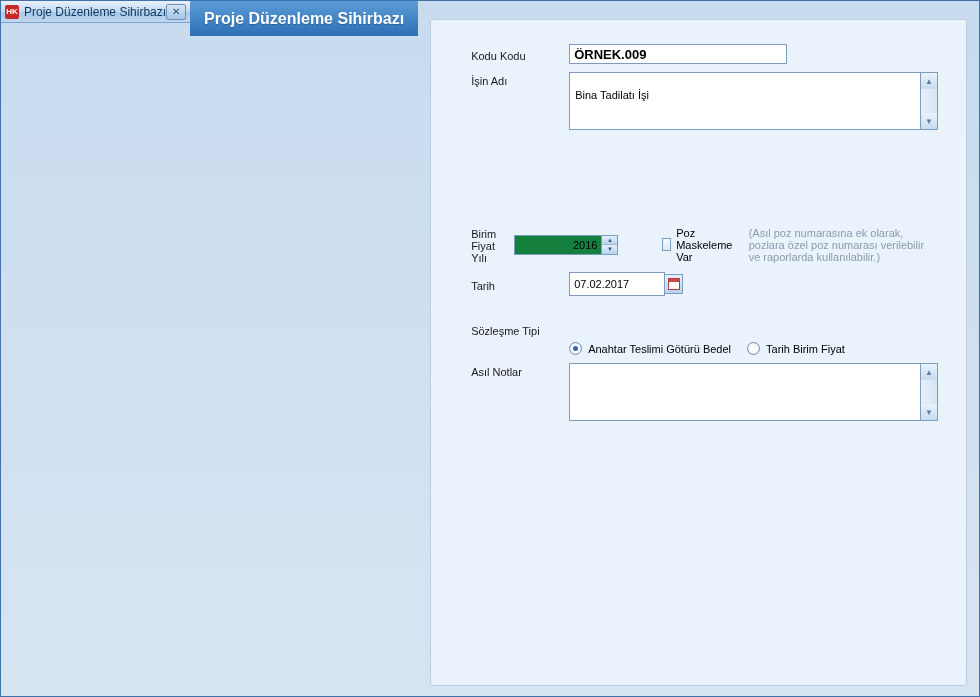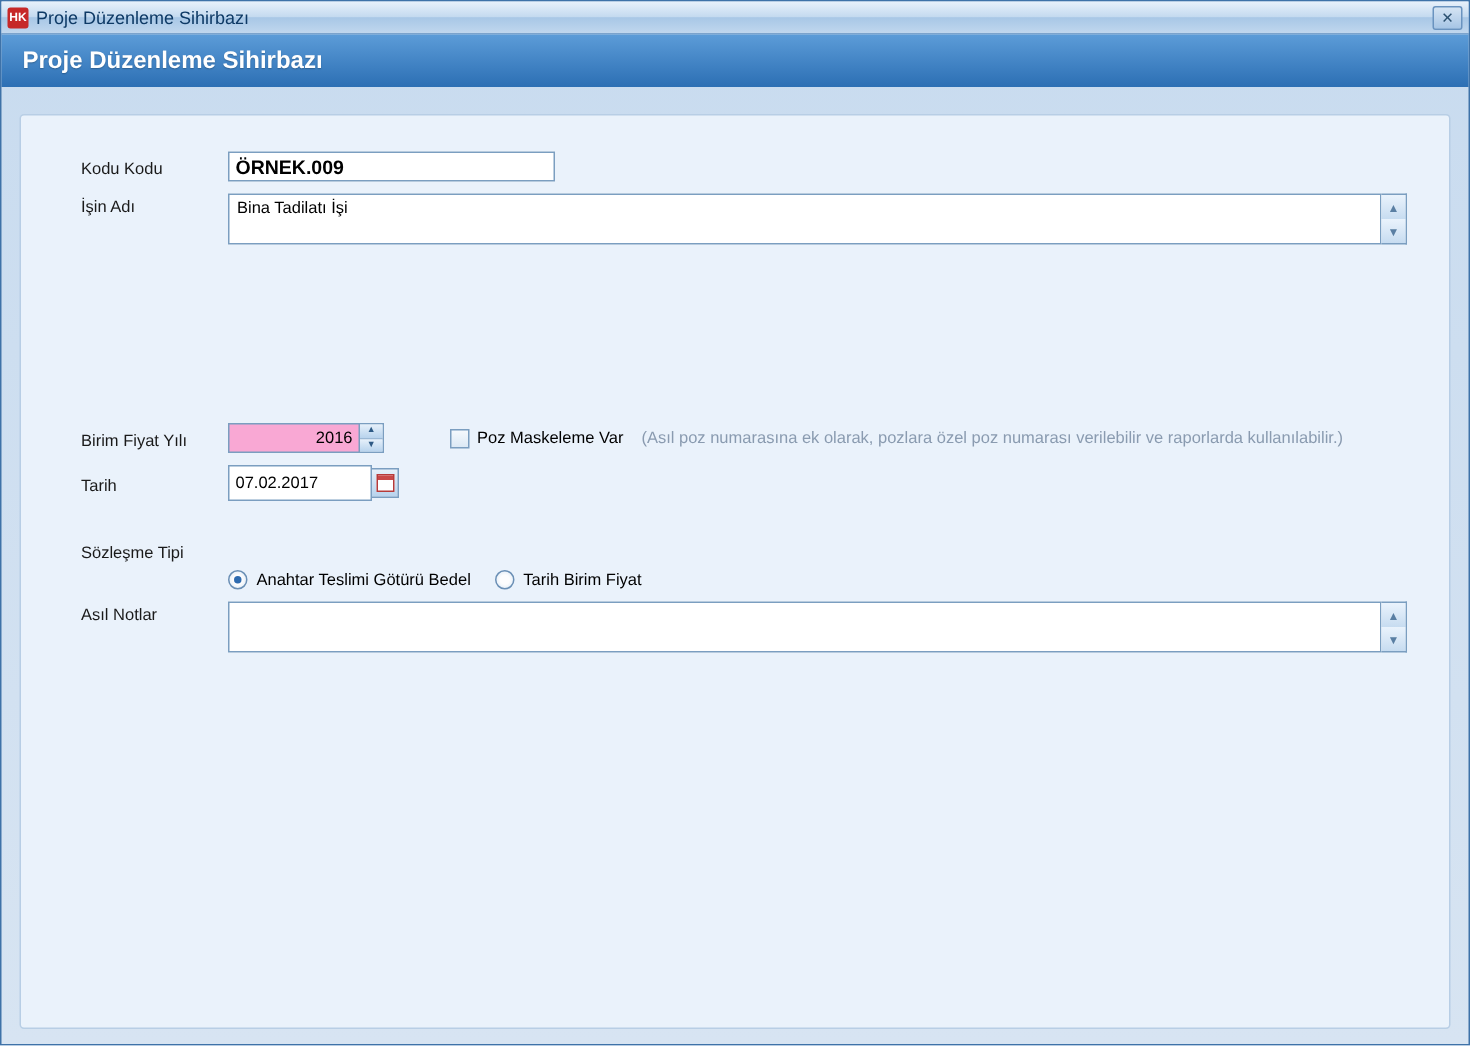--- a/index.html
+++ b/index.html
@@ -10,21 +10,21 @@
     width: 980px;
     height: 697px;
     overflow: hidden;
   }
   .window {
     width: 100%;
     height: 100%;
     background: linear-gradient(to bottom, #c8dbef 0%, #d7e4f2 100%);
     border: 1px solid #3e72a8;
     display: flex;
-    flex-direction: column;
+    flex-direction: row;
   }
   .titlebar {
     height: 22px;
     background: linear-gradient(to bottom, #e8f1fb 0%, #c3d9ef 50%, #a8c7e6 51%, #c0d7ee 100%);
     display: flex;
     align-items: center;
     padding: 0 4px;
     border-bottom: 1px solid #7ba3cc;
   }
   .app-icon {
@@ -111,21 +111,21 @@
   }
   .textarea-wrap {
     flex: 1;
     position: relative;
     display: flex;
   }
   .textarea {
     flex: 1;
     border: 1px solid #7b9ec0;
     background: #fff;
-    padding: 3px 5px;
+    padding: 16px 5px;
     font-family: inherit;
     font-size: 11px;
     resize: none;
     overflow-y: hidden;
   }
   .scroll-stub {
     width: 17px;
     border: 1px solid #7b9ec0;
     border-left: none;
     background: linear-gradient(to right, #e8f0f9, #d4e4f3);
@@ -143,21 +143,21 @@
     color: #5a7fa3;
   }
   .spinner-wrap {
     display: inline-flex;
     align-items: center;
   }
   .spinner-input {
     width: 88px;
     height: 20px;
     border: 1px solid #7b9ec0;
-    background: #f9a8d4;
+    background: #15803d;
     text-align: right;
     padding: 0 4px;
     font-family: inherit;
     font-size: 11px;
   }
   .spinner-btns {
     display: flex;
     flex-direction: column;
     border: 1px solid #7b9ec0;
     border-left: none;

